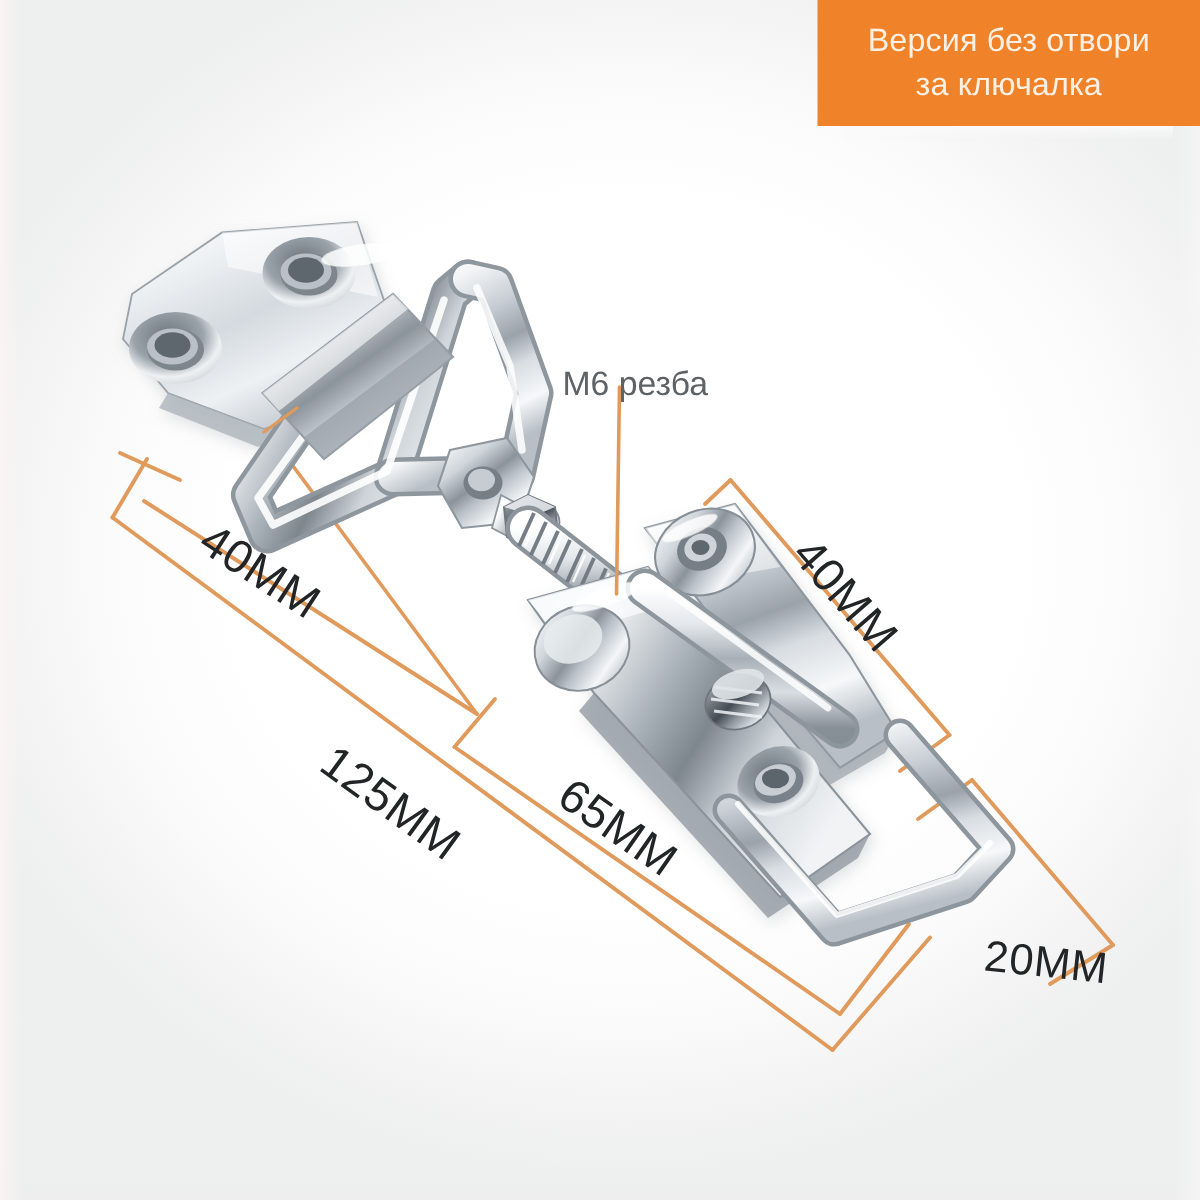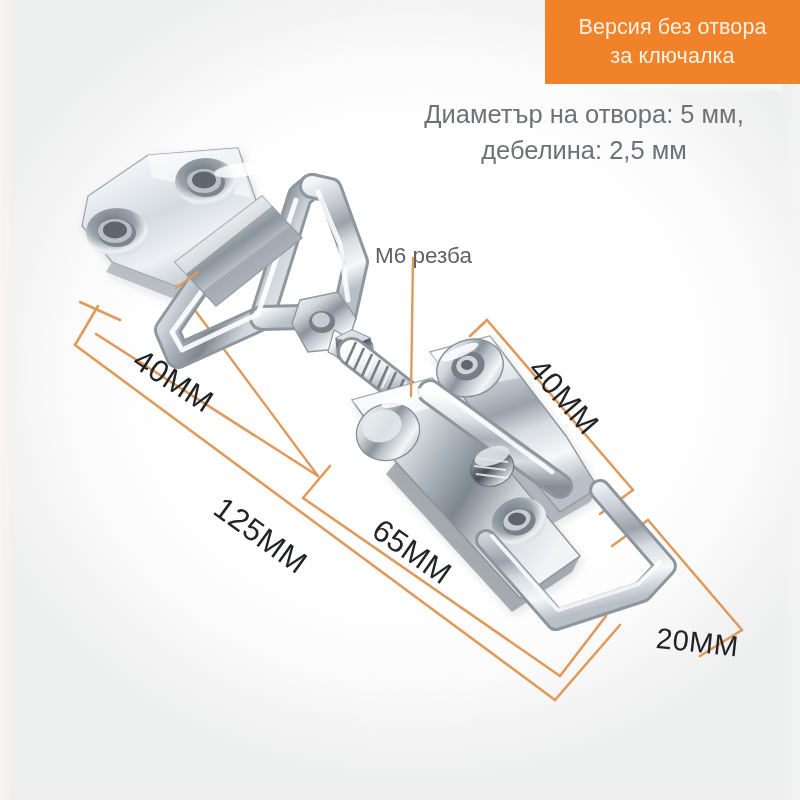--- a/index.html
+++ b/index.html
@@ -312,21 +312,20 @@
   <div class="dimtext" style="left:228px;top:490px;transform:rotate(36deg);">125MM</div>
 
   <div class="dimtext" style="left:386px;top:512px;transform:rotate(35deg);">65MM</div>
 
   <div class="dimtext" style="left:548px;top:352px;transform:rotate(49deg);">40MM</div>
 
   <div class="dimtext small" style="left:658px;top:622px;transform:rotate(6deg);">20MM</div>
 
   <div class="m6-label">M6 резба</div>
 
-  <div class="desc">Диаметър на отвора: 5 мм, дебелина: 2,5 мм</div>
 
   <div class="banner-shadow"></div>
   <div class="banner">
-    <div class="banner-text">Версия без отвора
+    <div class="banner-text">Версия без отвори
 за ключалка</div>
   </div>
 
 </div>
 
 </body></html>

